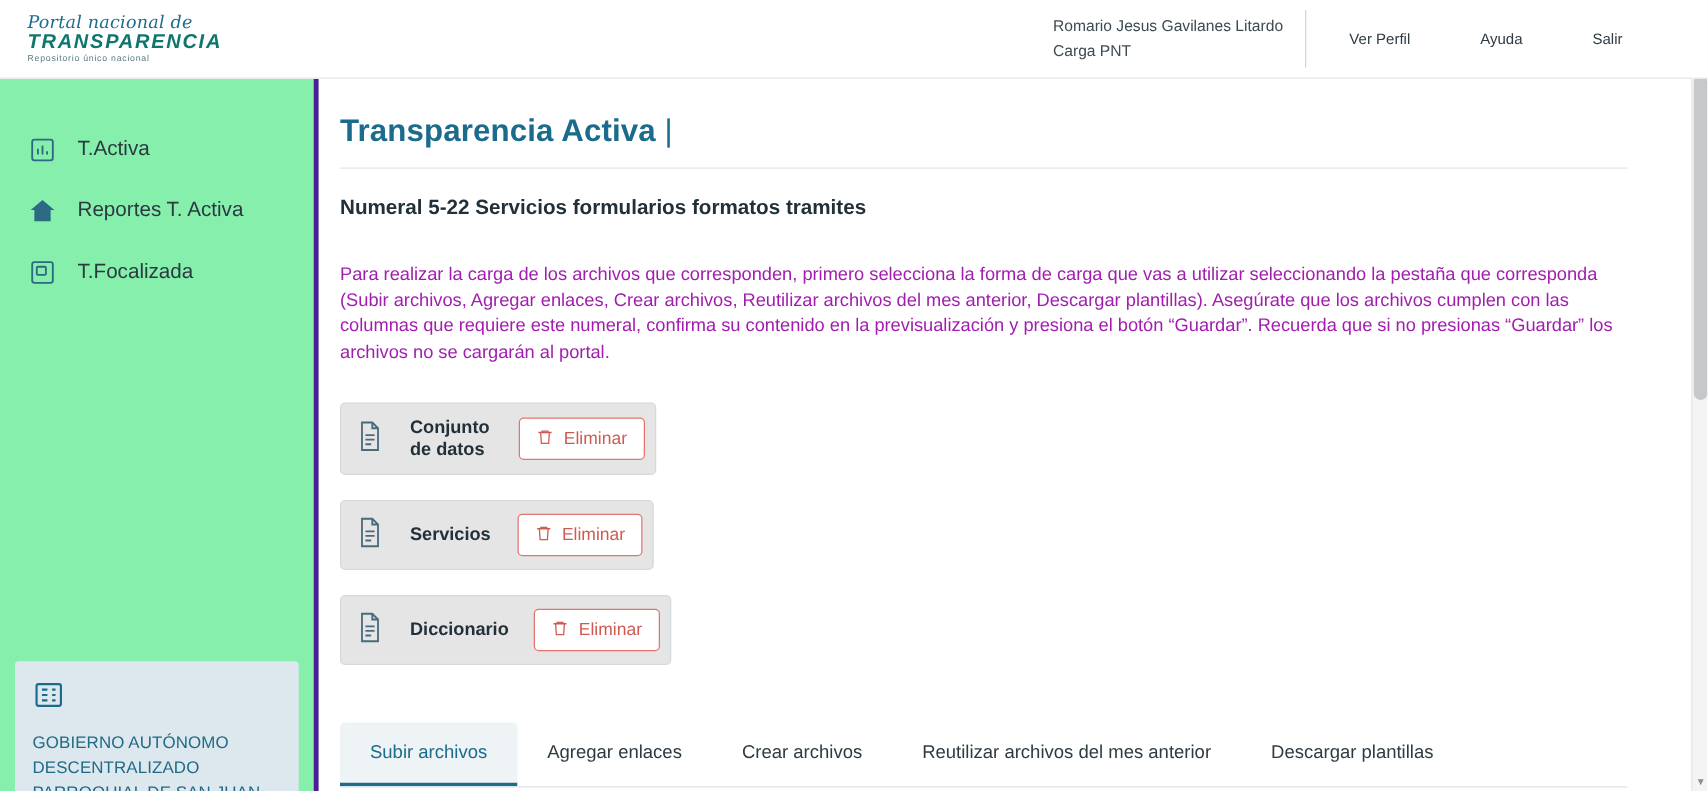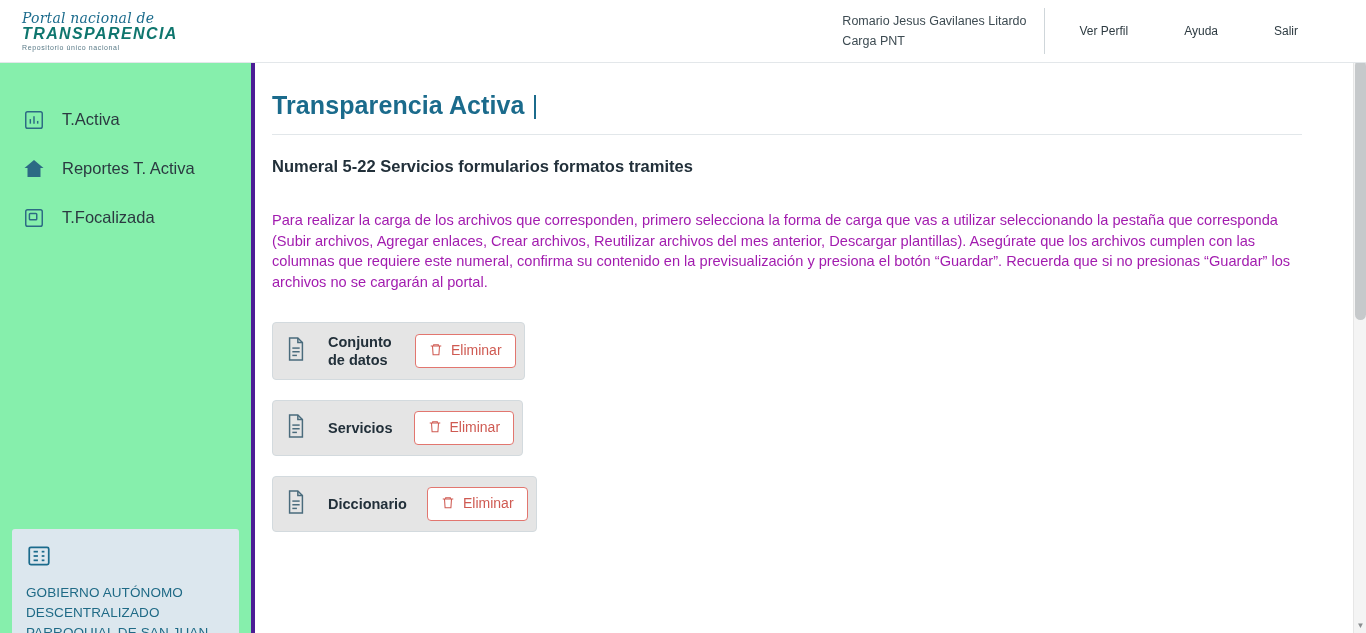--- a/index.html
+++ b/index.html
@@ -447,20 +447,27 @@
                     <path d="M6 6l1 15h10l1-15"></path>
                   </svg>
                 </span>
                 <span>Eliminar</span>
               </button>
             </div>
           </div>
 
         </div>
 
+        <div class="tabs">
+          <div class="tab active">Subir archivos</div>
+          <div class="tab">Agregar enlaces</div>
+          <div class="tab">Crear archivos</div>
+          <div class="tab">Reutilizar archivos del mes anterior</div>
+          <div class="tab">Descargar plantillas</div>
+        </div>
 
       </div>
     </div>
   </div>
 
   <div class="scrollbar">
     <div class="scroll-arrow up">▲</div>
     <div class="scroll-thumb"></div>
     <div class="scroll-arrow down">▼</div>
   </div>

